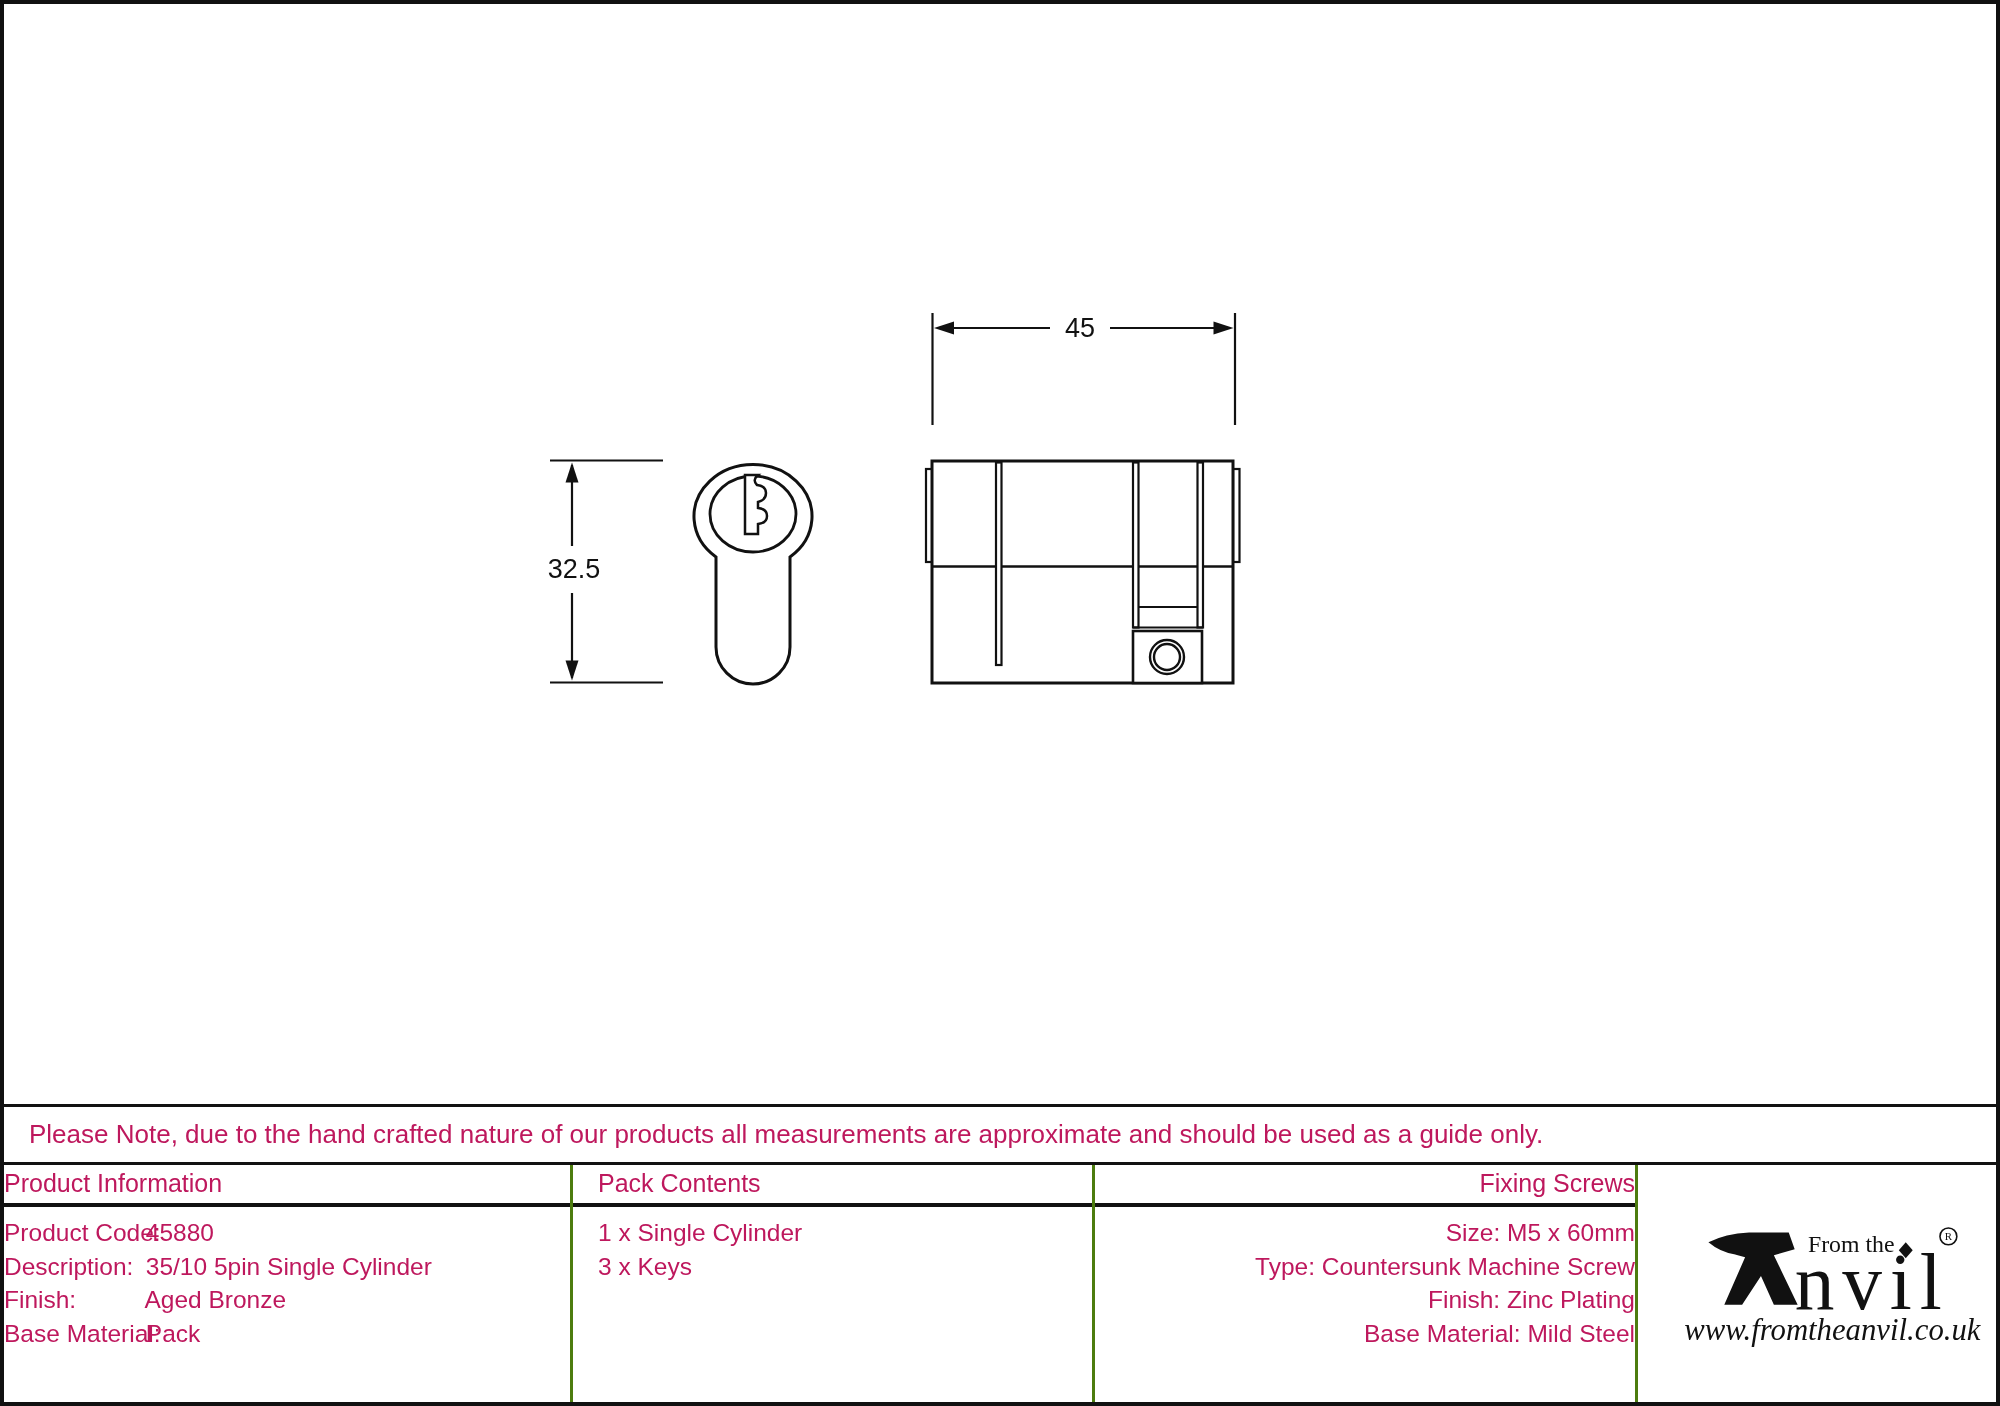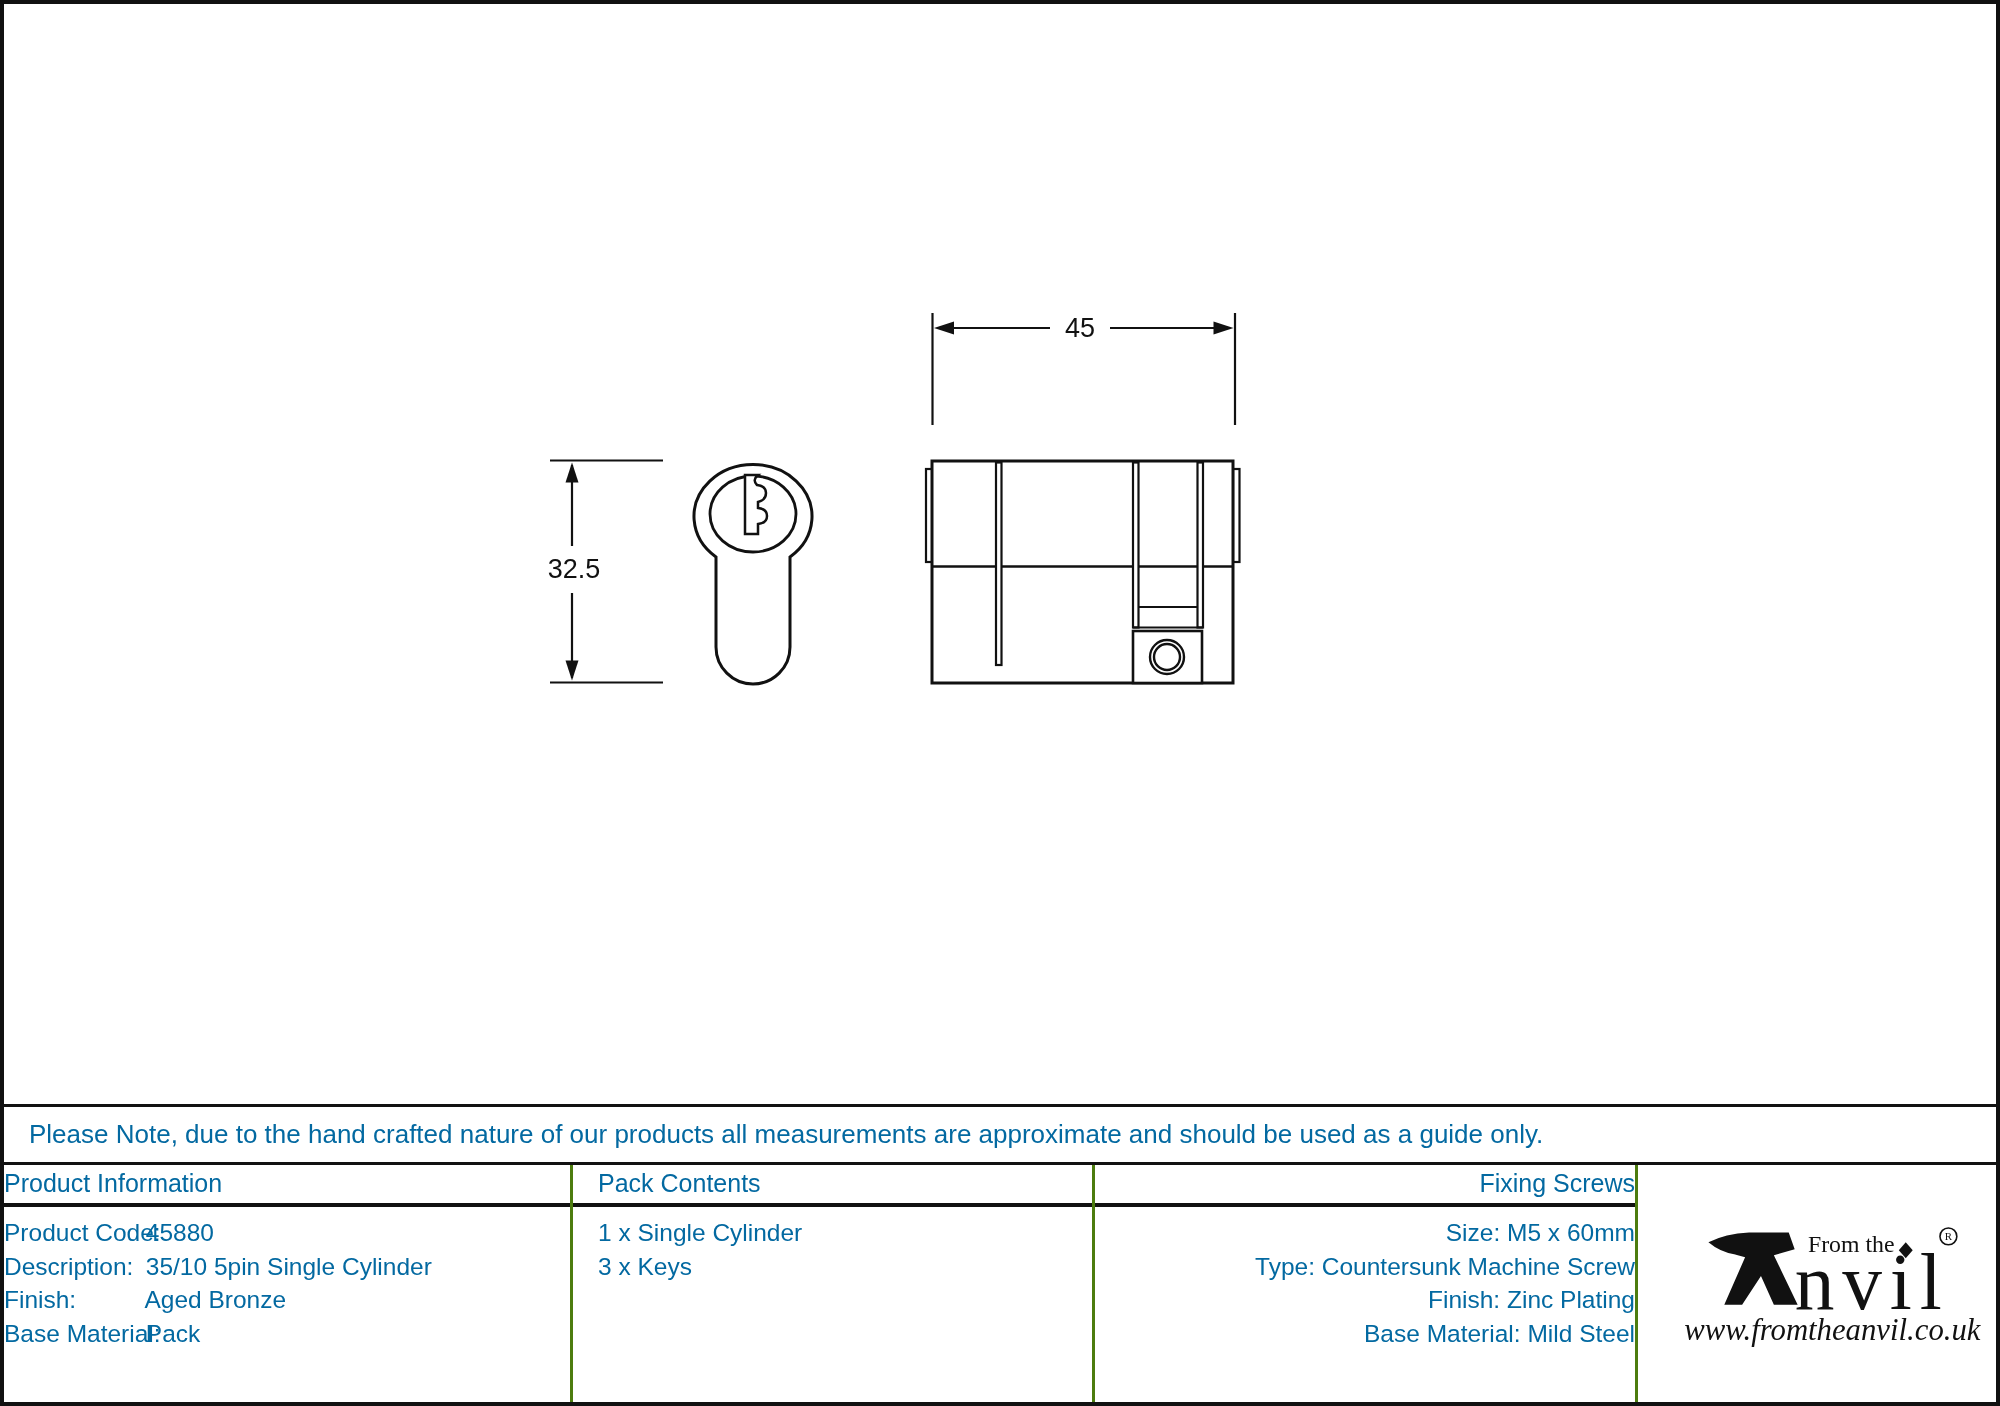--- a/index.html
+++ b/index.html
@@ -3,21 +3,21 @@
 <meta charset="utf-8">
 <style>
   html,body{margin:0;padding:0;background:#ffffff;}
   .page{
     position:relative;
     width:2000px;height:1406px;
     box-sizing:border-box;
     border:4px solid #111;
     background:#fff;
     font-family:"Liberation Sans","DejaVu Sans",sans-serif;
-    color:#0369a1;
+    color:#be185d;
     overflow:hidden;
   }
   .canvas{position:absolute;top:0;left:0;width:1992px;height:1100px;}
   .canvas svg{display:block;width:100%;height:100%;}
 
   .note-bar{
     position:absolute;top:1100px;left:0;width:1992px;height:61px;
     box-sizing:border-box;
     border-top:3px solid #111;border-bottom:3px solid #111;
     line-height:55px;font-size:26px;padding-left:25px;

